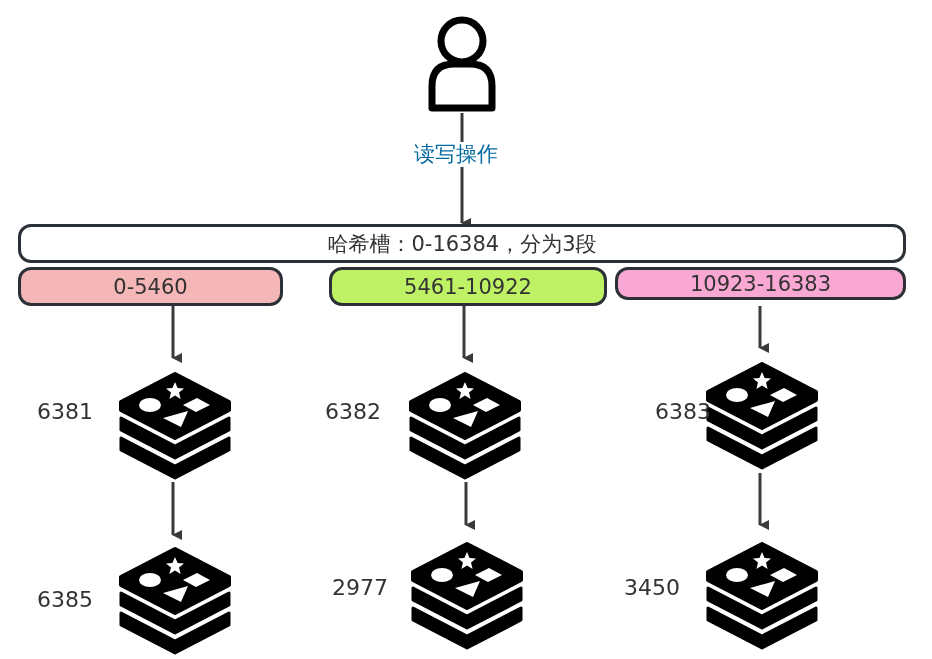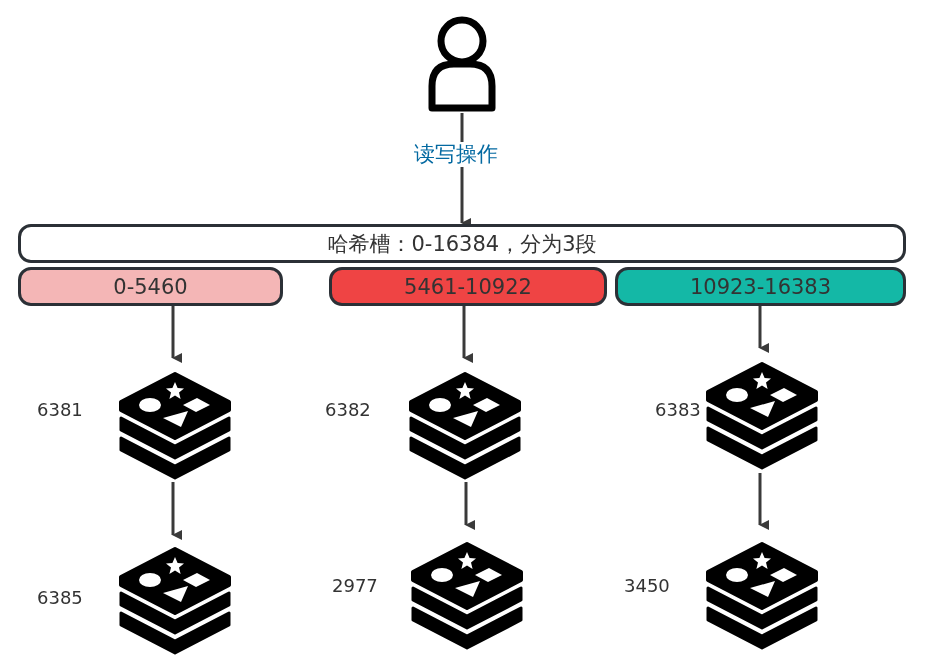--- a/index.html
+++ b/index.html
@@ -1,20 +1,20 @@
 <!DOCTYPE html>
 <html><head>
 <meta charset="utf-8">
 <style>
   html, body { margin: 0; padding: 0; background: #ffffff; }
   body { width: 932px; height: 659px; position: relative; overflow: hidden;
          font-family: "DejaVu Sans", "Liberation Sans", sans-serif; color: #333333; }
   .bar { position: absolute; box-sizing: border-box; border: 3px solid #2b3036; border-radius: 13px;
          display: flex; align-items: center; justify-content: center; font-size: 21px; color: #333333; }
-  .label { position: absolute; font-size: 18px; color: #333333; line-height: 1; }
+  .label { position: absolute; font-size: 22px; color: #333333; line-height: 1; }
   .op-label { position: absolute; font-size: 21px; color: #0369a1; background: #ffffff; padding: 2px 0;
               line-height: 1; }
   svg { position: absolute; left: 0; top: 0; }
 </style>
 </head>
 <body>
 
 <svg width="932" height="659" viewBox="0 0 932 659">
   <defs>
     <marker id="arrowhead" markerWidth="10" markerHeight="10" refX="5" refY="9" orient="auto" markerUnits="userSpaceOnUse" viewBox="0 0 10 10">
@@ -60,24 +60,24 @@
 
 <div class="op-label" style="left:414px; top:142px;">读写操作</div>
 
 <div class="bar" style="left:18px; top:224px; width:888px; height:39px; background:#ffffff;">
   <span>哈希槽：0-16384，分为3段</span>
 </div>
 
 <div class="bar" style="left:18px; top:267px; width:265px; height:39px; background:#f4b6b6;">
   <span>0-5460</span>
 </div>
-<div class="bar" style="left:329px; top:267px; width:278px; height:39px; background:#ef4444;">
+<div class="bar" style="left:329px; top:267px; width:278px; height:39px; background:#bef264;">
   <span>5461-10922</span>
 </div>
-<div class="bar" style="left:615px; top:267px; width:291px; height:39px; background:#14b8a6;">
+<div class="bar" style="left:615px; top:267px; width:291px; height:33px; background:#f9a8d4;">
   <span>10923-16383</span>
 </div>
 
 <div class="label" style="left:37px; top:401px;">6381</div>
 <div class="label" style="left:325px; top:401px;">6382</div>
 <div class="label" style="left:635px; top:401px;margin-left:20px;">6383</div>
 <div class="label" style="left:37px; top:589px;">6385</div>
 <div class="label" style="left:332px; top:577px;">2977</div>
 <div class="label" style="left:624px; top:577px;">3450</div>
 

